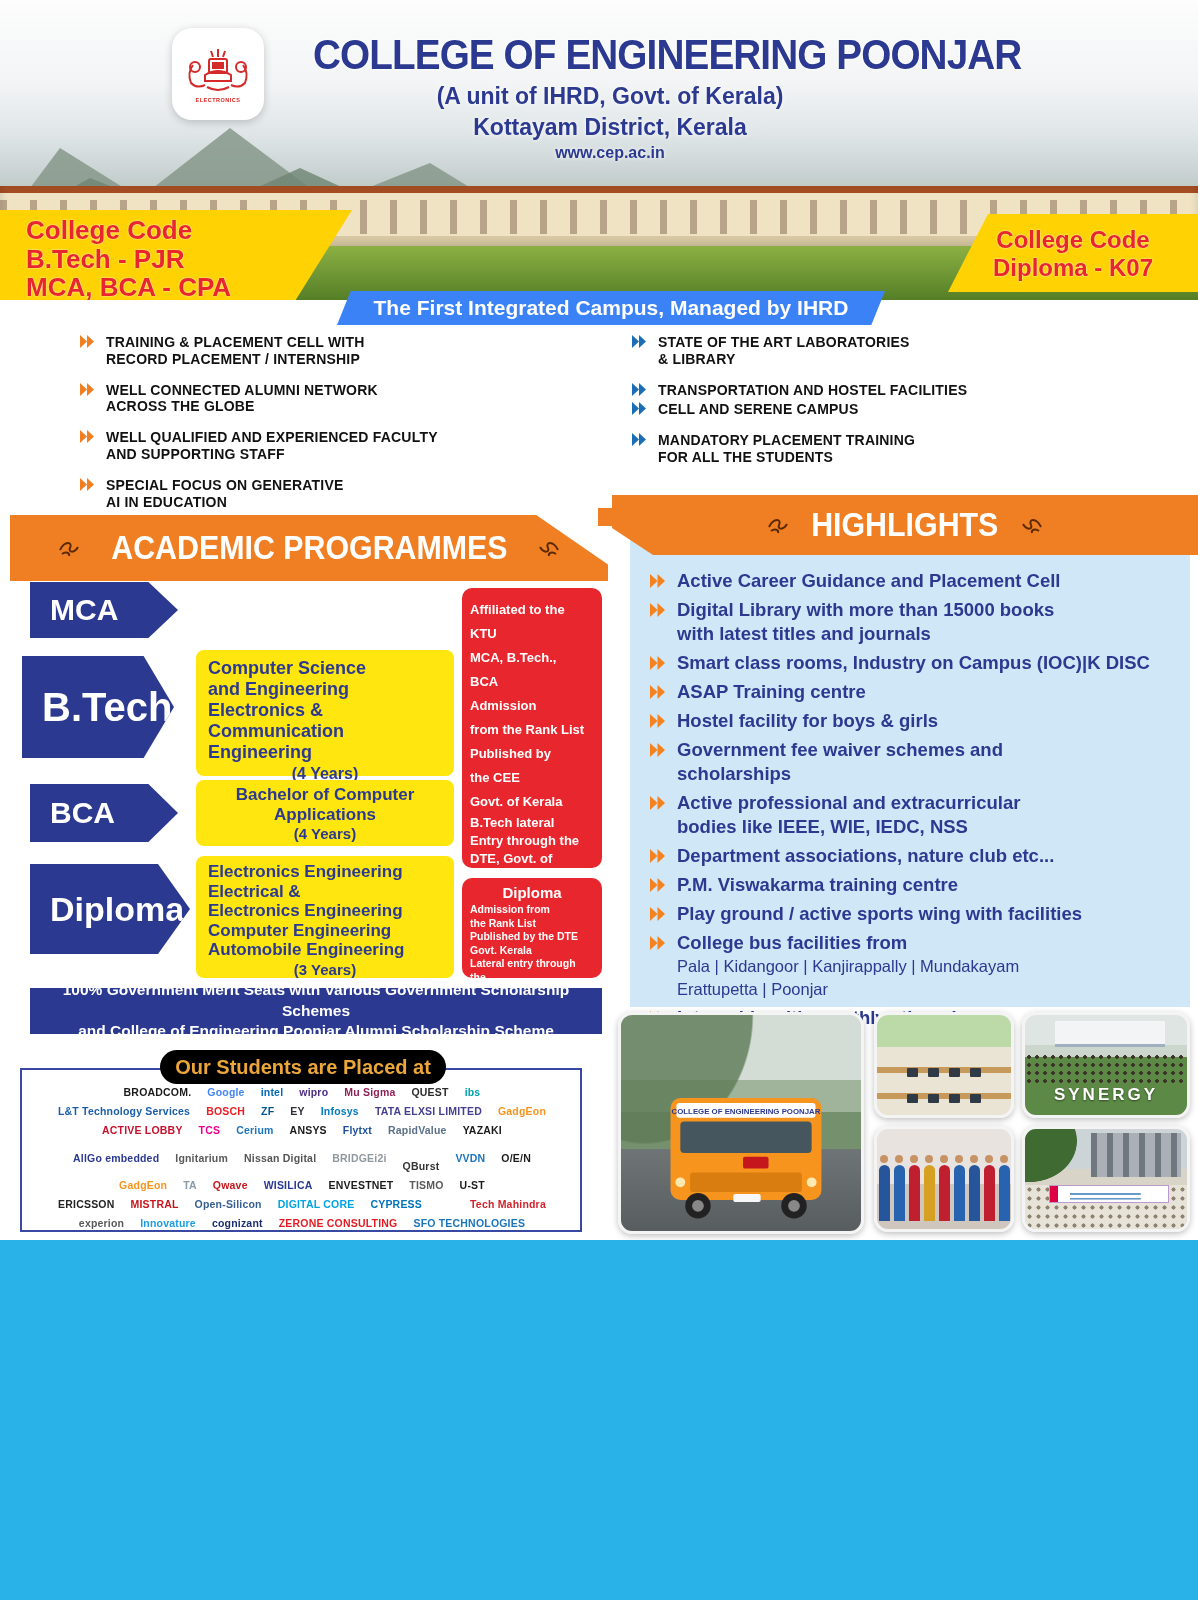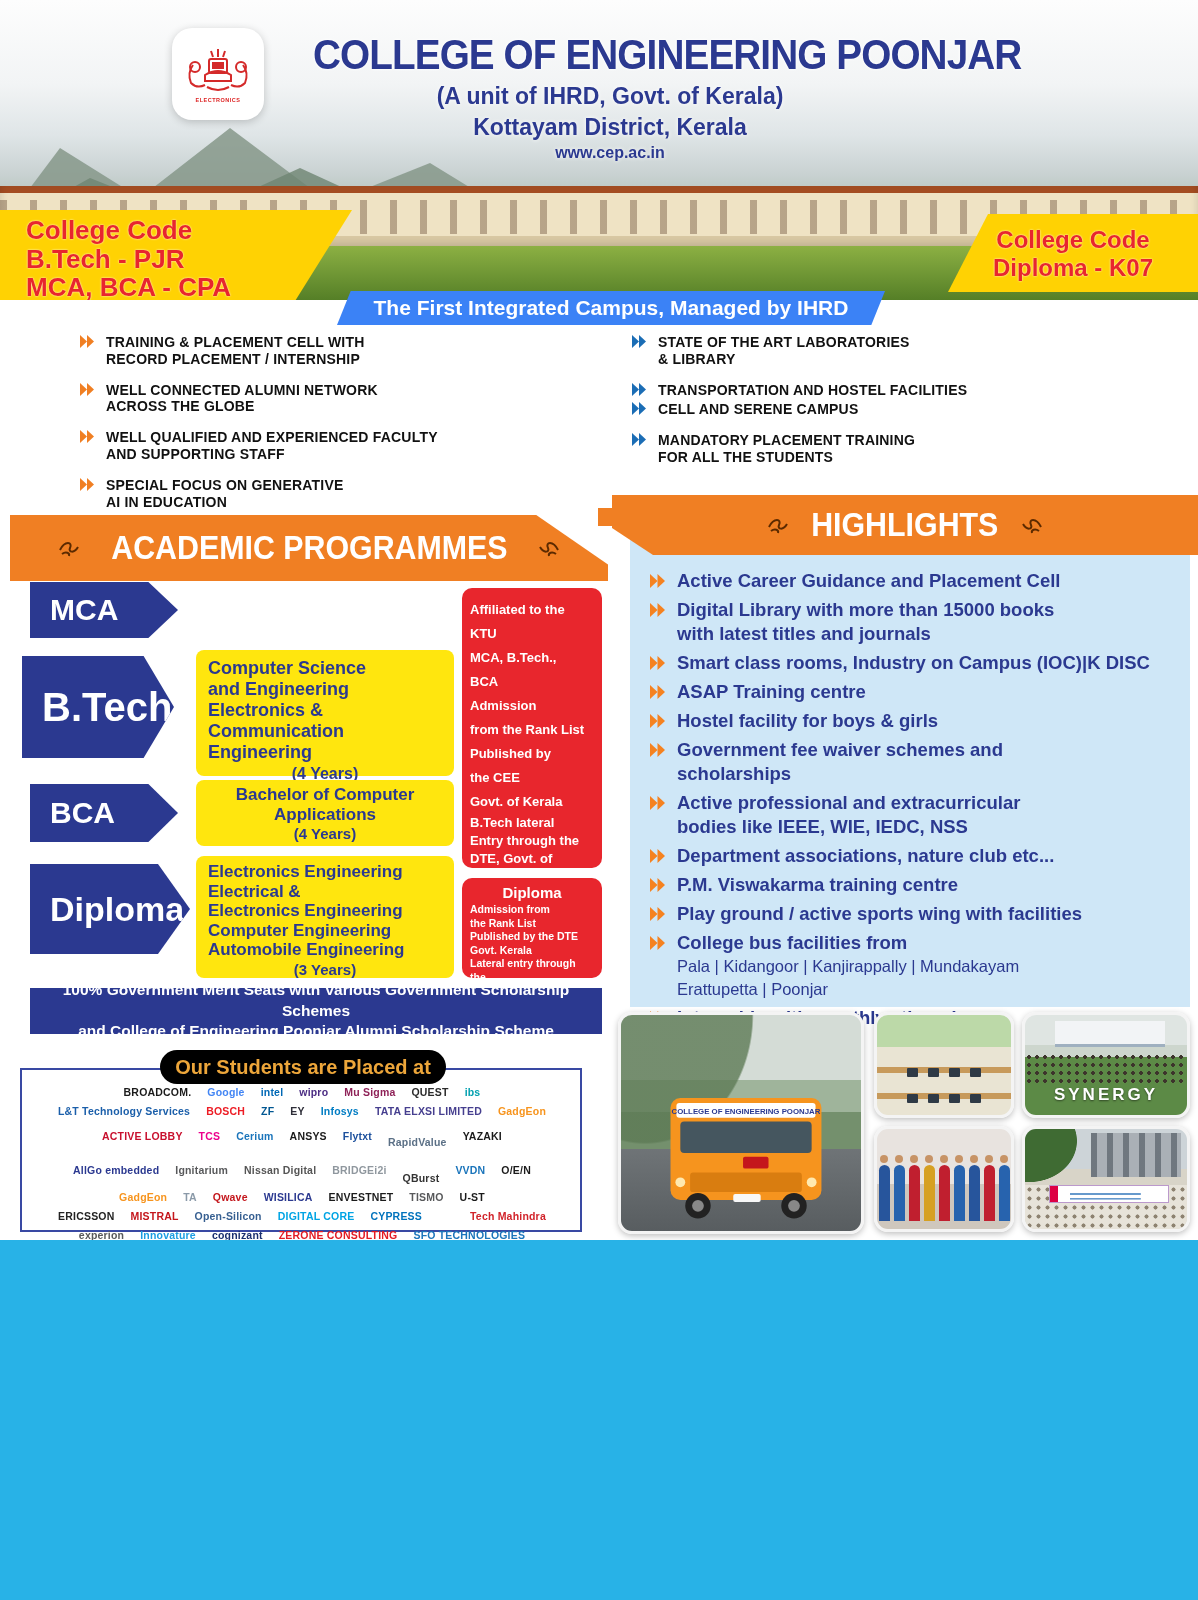--- a/index.html
+++ b/index.html
@@ -499,21 +499,21 @@
       <span class="lg" style="color: rgb(0, 124, 195);">Infosys</span>
       <span class="lg" style="color: rgb(70, 63, 143);">TATA ELXSI LIMITED</span>
       <span class="lg" style="color: rgb(247, 148, 29);">GadgEon</span>
     </div>
     <div class="lrow">
       <span class="lg" style="color: rgb(200, 16, 46);">ACTIVE LOBBY</span>
       <span class="lg" style="color: rgb(236, 0, 140);">TCS</span>
       <span class="lg" style="color: rgb(27, 117, 187);">Cerium</span>
       <span class="lg" style="color: rgb(26, 26, 26);">ANSYS</span>
       <span class="lg" style="color: rgb(27, 79, 156);">Flytxt</span>
-      <span class="lg" style="color: rgb(91, 112, 134); margin-top: 12px;">RapidValue</span>
+      <span class="lg" style="color: rgb(91, 112, 134);">RapidValue</span>
       <span class="lg" style="color: rgb(26, 26, 26);">YAZAKI</span>
     </div>
     <div class="lrow">
       <span class="lg" style="color: rgb(43, 57, 144);">AllGo embedded</span>
       <span class="lg" style="color: rgb(88, 89, 91);">Ignitarium</span>
       <span class="lg" style="color: rgb(85, 85, 85);">Nissan Digital</span>
       <span class="lg" style="color: rgb(143, 151, 158);">BRIDGEi2i</span>
       <span class="lg" style="color: rgb(51, 51, 51); margin-top: 17px;">QBurst</span>
       <span class="lg" style="color: rgb(27, 117, 187);">VVDN</span>
       <span class="lg" style="color: rgb(26, 26, 26);">O/E/N</span>

